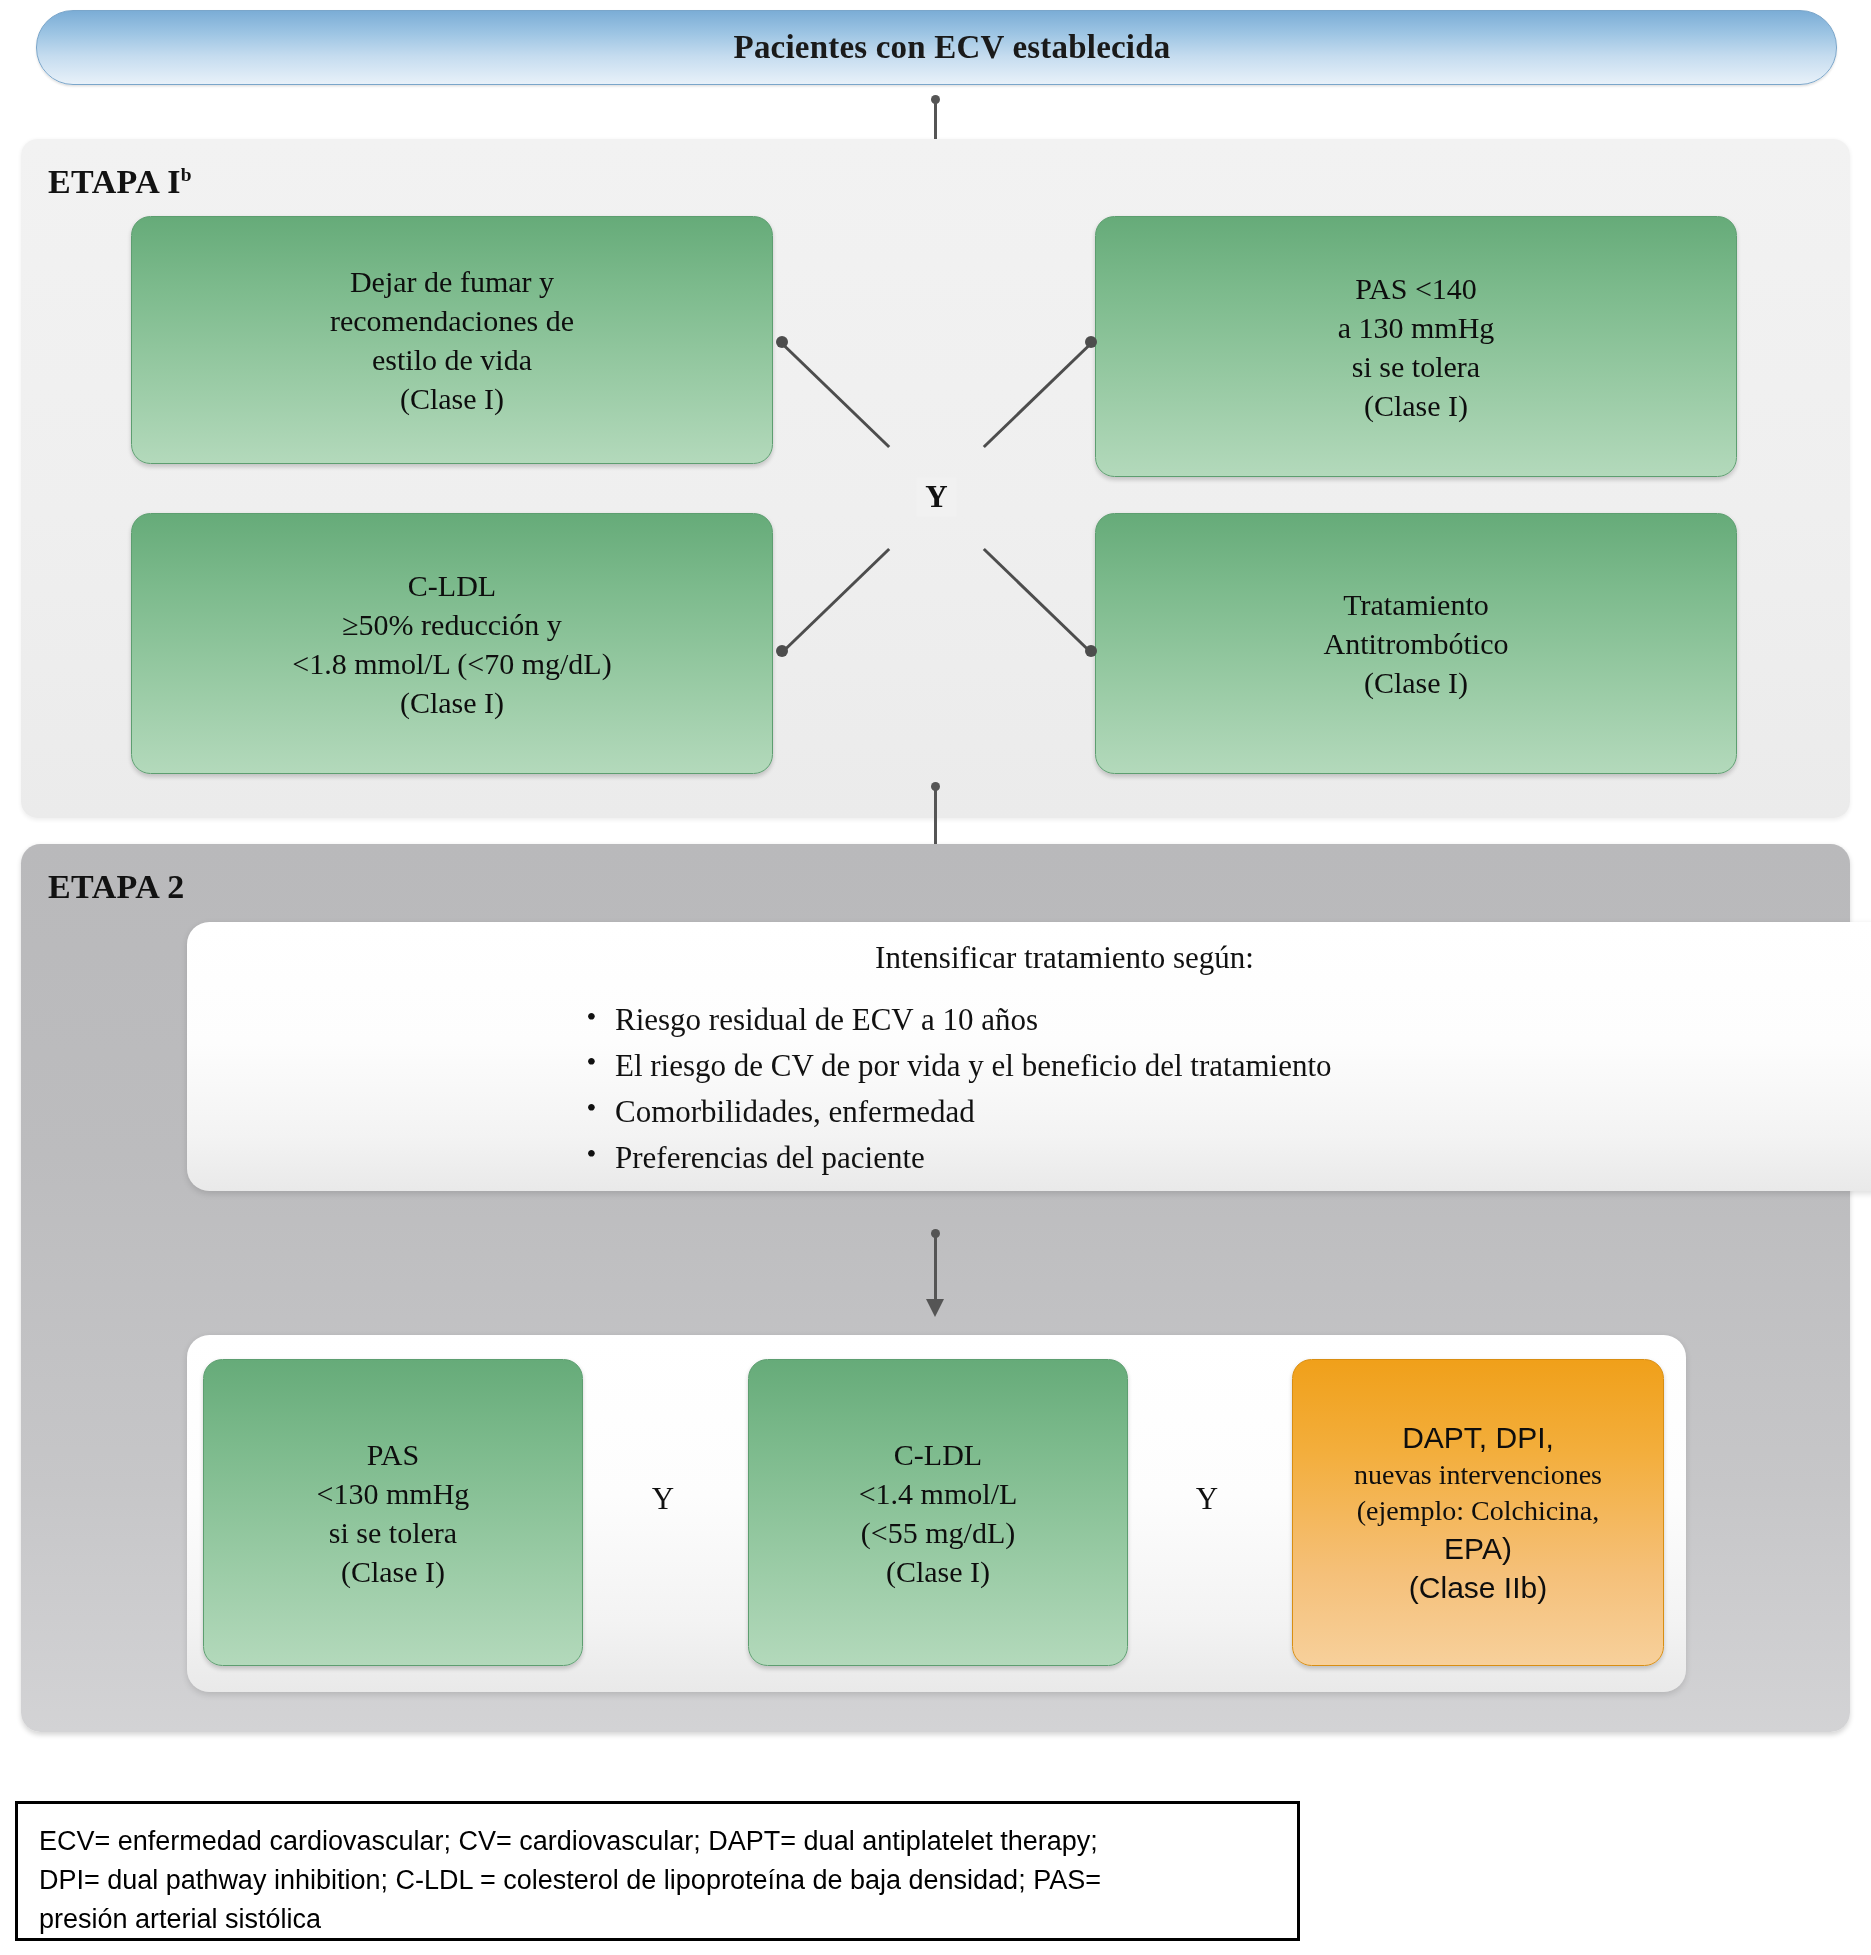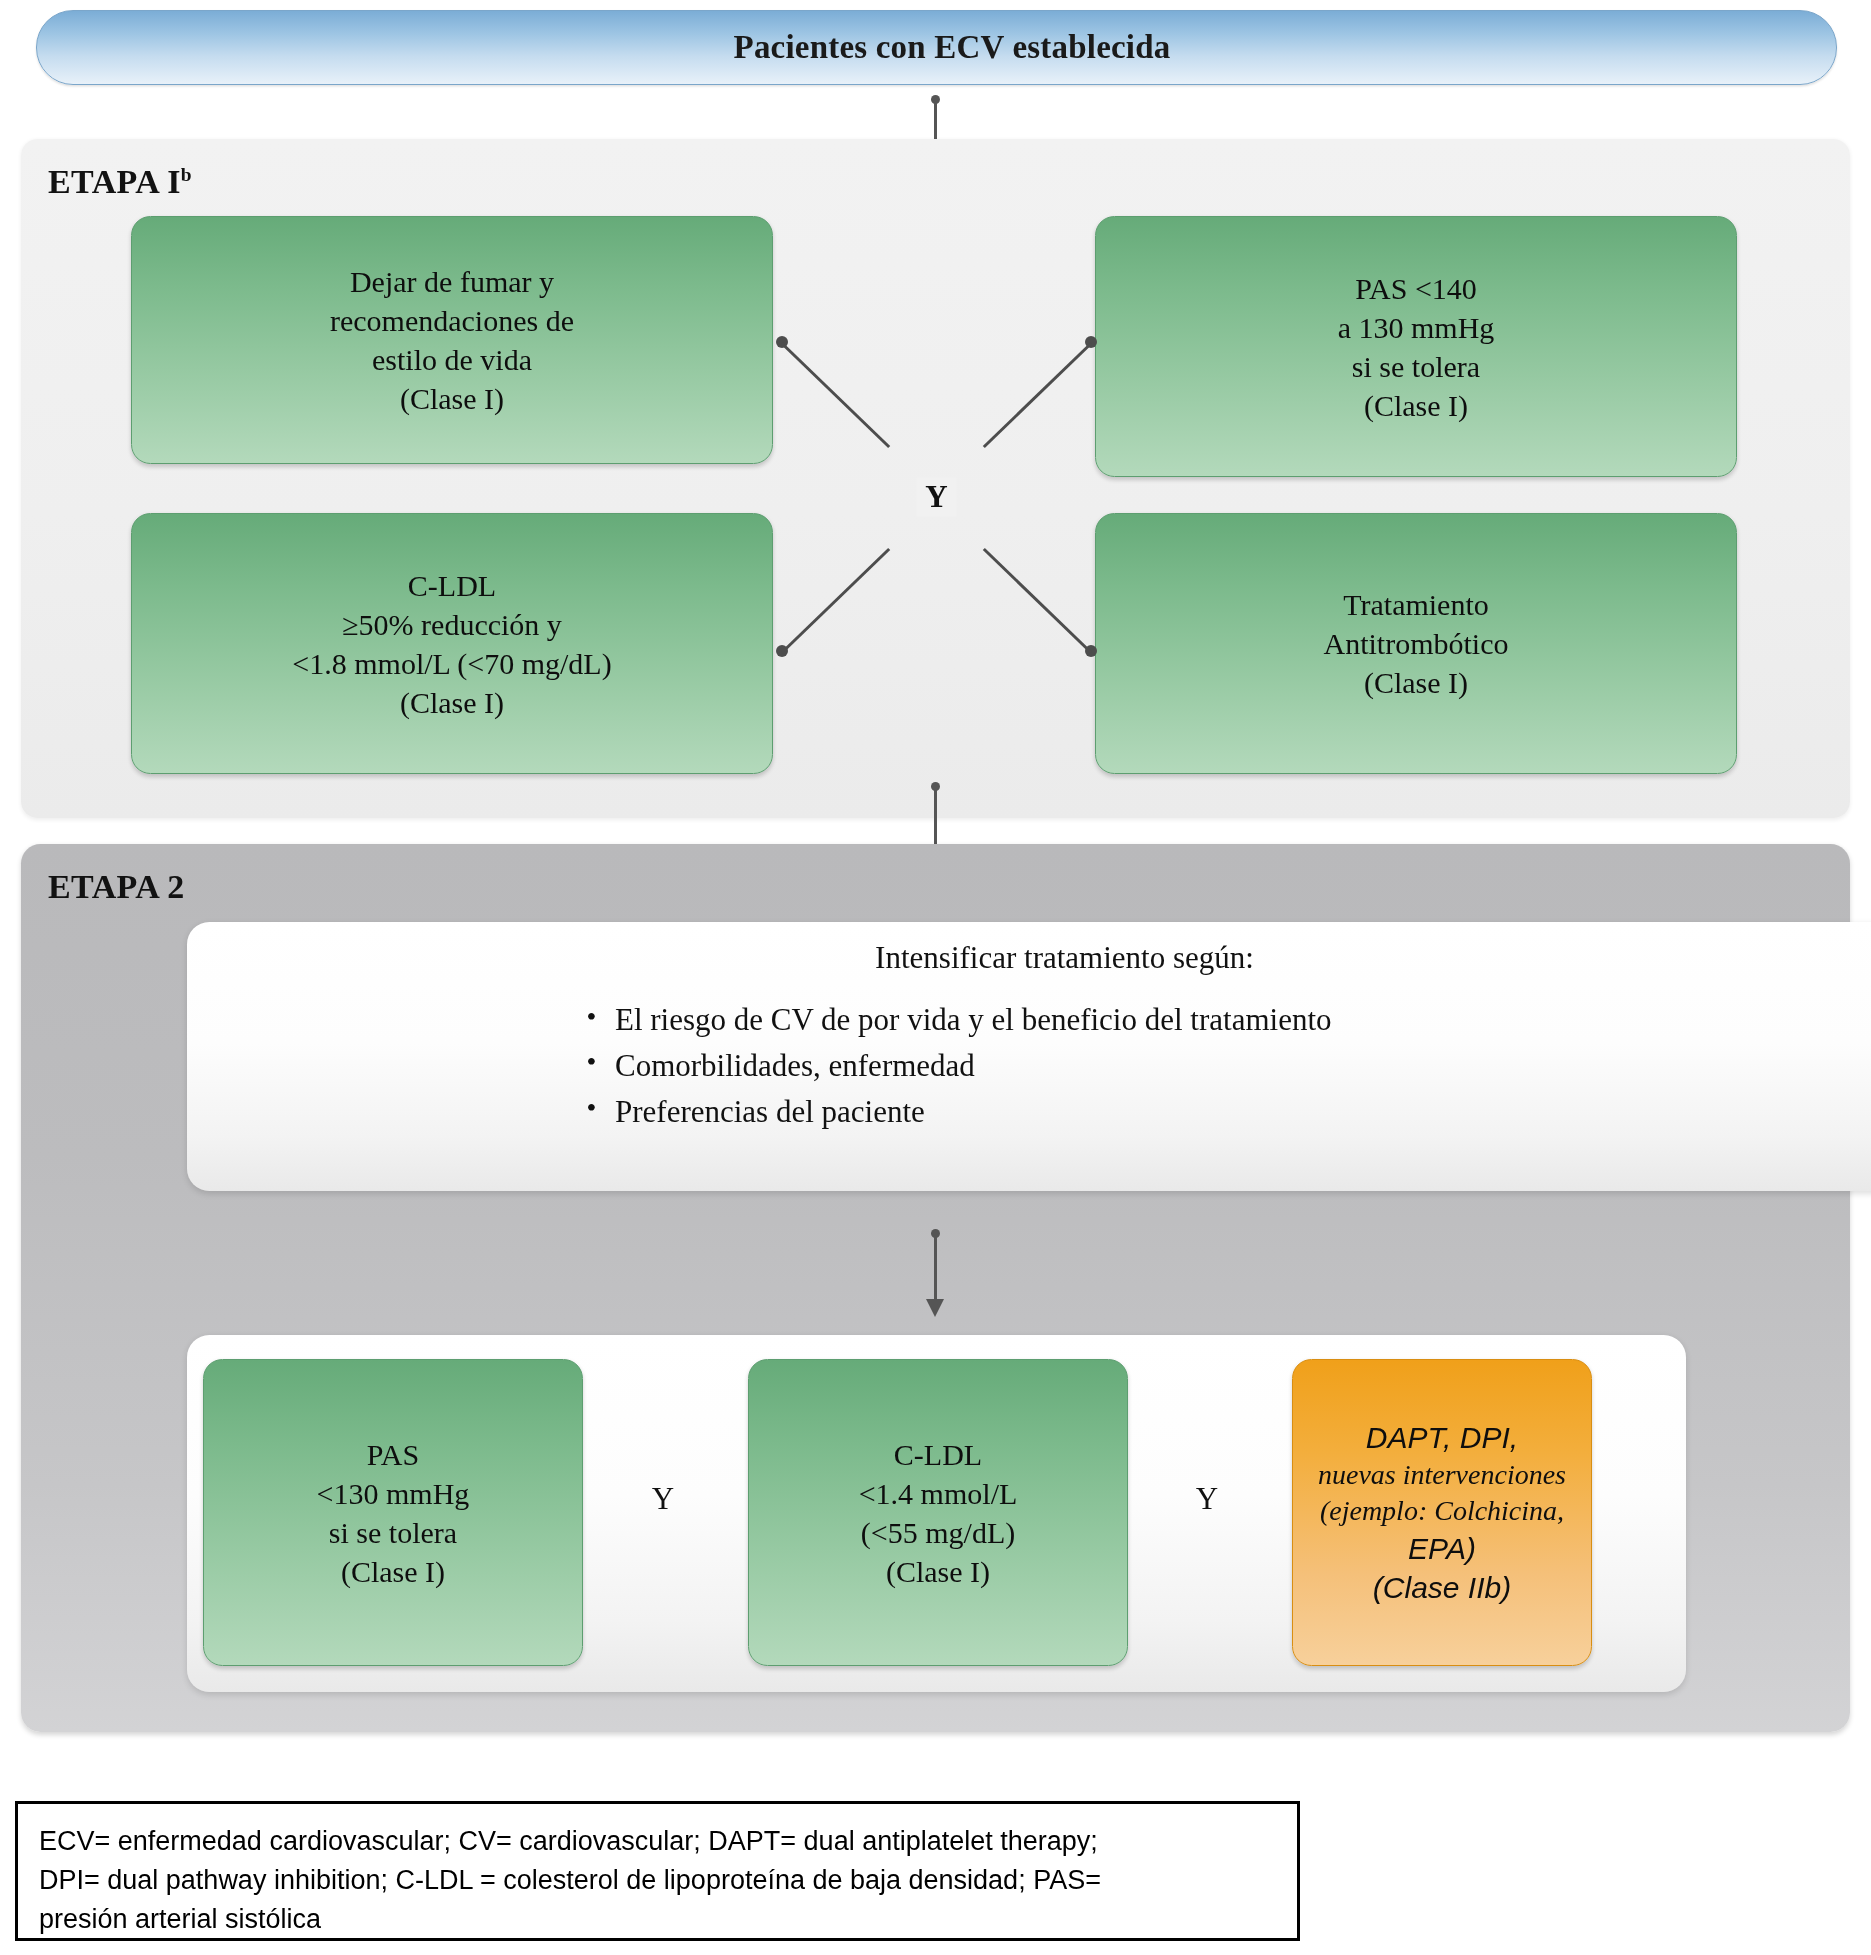--- a/index.html
+++ b/index.html
@@ -222,21 +222,21 @@
   }
 
   #bottom-panel {
     left: 187px;
     top: 1335px;
     width: 1499px;
     height: 357px;
   }
   #box-sbp2  { left: 203px; top: 1359px; width: 380px; height: 307px; }
   #box-ldl2  { left: 748px; top: 1359px; width: 380px; height: 307px; }
-  #box-dapt  { left: 1292px; top: 1359px; width: 300px; height: 307px; font-style: italic; }
+  #box-dapt  { left: 1292px; top: 1359px; width: 372px; height: 307px; }
 
   .and-label {
     position: absolute;
     font-size: 31px;
     font-weight: 400;
     color: #111;
     text-align: center;
     width: 60px;
   }
   #and-1 { left: 633px; top: 1481px; }
@@ -326,20 +326,21 @@
   <span class="head"></span>
 </div>
 
 <div class="stage2">
   <div class="stage-label">ETAPA 2</div>
 </div>
 
 <div class="white-panel" id="criteria-panel">
   <div class="criteria-title">Intensificar tratamiento según:</div>
   <ul class="criteria-list">
+    <li>Riesgo residual de ECV a 10 años</li>
     <li>El riesgo de CV de por vida y el beneficio del tratamiento</li>
     <li>Comorbilidades, enfermedad</li>
     <li>Preferencias del paciente</li>
   </ul>
 </div>
 
 <div class="arrow" style="left:924px; top:1229px; height:88px;">
   <span class="dot"></span>
   <span class="shaft"></span>
   <span class="head"></span>

